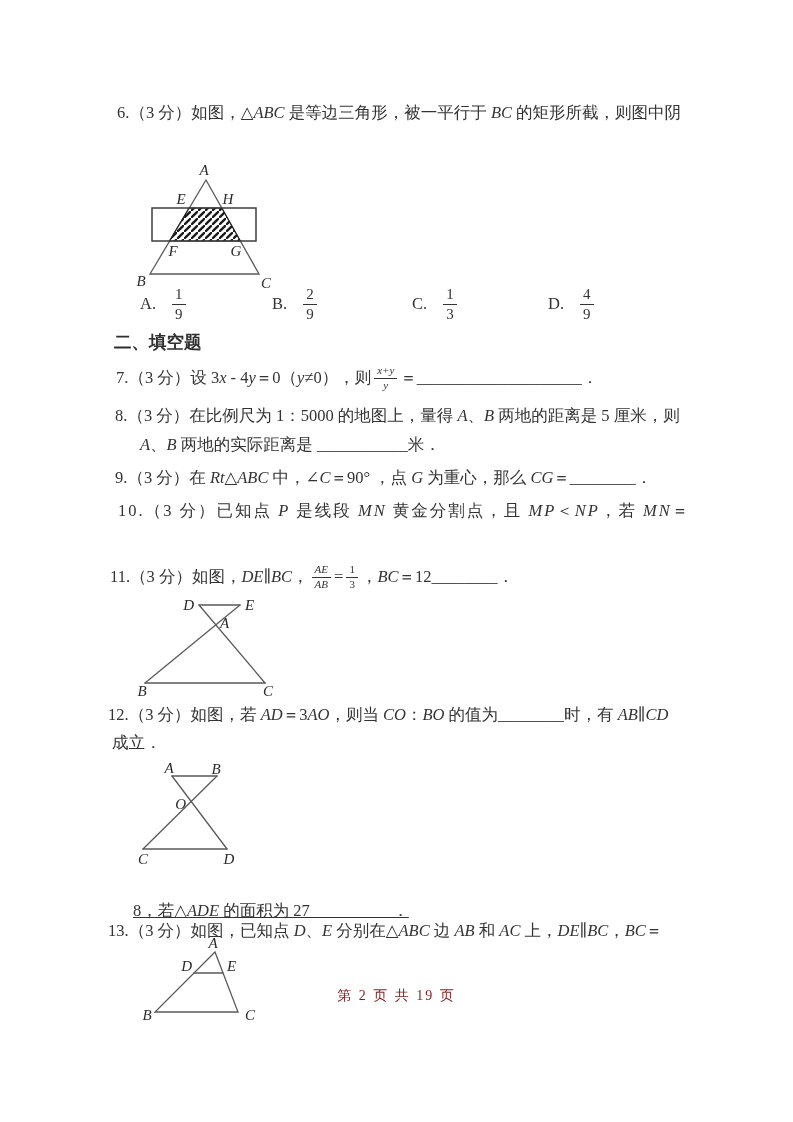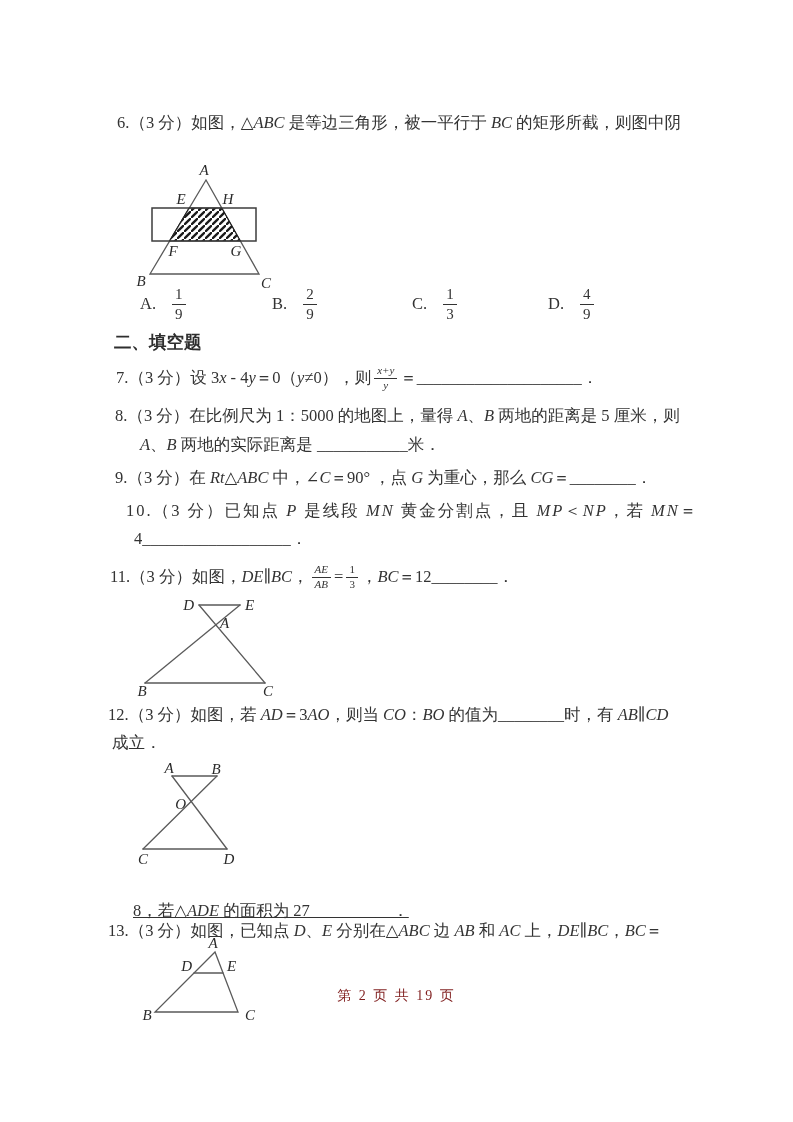--- a/index.html
+++ b/index.html
@@ -20,21 +20,21 @@
   svg text{font-style:italic;font-size:15px;fill:#2a2a2a;font-family:"Liberation Serif","DejaVu Serif",serif;}
   svg line,svg polygon,svg rect{stroke-linecap:round;}
   .footer{position:absolute;left:0;right:0;top:987px;text-align:center;font-size:14px;color:#7f1d1d;letter-spacing:2px;}
   i{font-style:italic;}
 </style>
 </head>
 <body>
 
 <div class="page">
 
-  <div class="tl" style="left:117px;top:102px;margin-top:10px;">6.（3 分）如图，△<i>ABC</i> 是等边三角形，被一平行于 <i>BC</i> 的矩形所截，则图中阴</div>
+  <div class="tl" style="left:117px;top:102px;">6.（3 分）如图，△<i>ABC</i> 是等边三角形，被一平行于 <i>BC</i> 的矩形所截，则图中阴</div>
 
   <div class="fig" style="left:135px;top:162px;">
     <svg width="200" height="130" viewBox="0 0 200 130">
       <defs>
         <pattern id="hatch" patternUnits="userSpaceOnUse" width="7" height="7">
           <path d="M-1,8 L8,-1" stroke="#1a1a1a" stroke-width="2.3" fill="none"></path>
         </pattern>
       </defs>
       <polygon points="71,18 15,112 124,112" fill="none" stroke="#5a5a5a" stroke-width="1.3"></polygon>
       <polygon points="54.3,46 86.8,46 105.4,79 34.7,79" fill="url(#hatch)" stroke="#1a1a1a" stroke-width="1"></polygon>
@@ -87,22 +87,21 @@
       <span class="fd">y</span>
     </span>
     <span>＝____________________．</span>
   </div>
 
   <div class="tl" style="left:115px;top:405px;">8.（3 分）在比例尺为 1：5000 的地图上，量得 <i>A</i>、<i>B</i> 两地的距离是 5 厘米，则</div>
   <div class="tl" style="left:140px;top:434px;"><i>A</i>、<i>B</i> 两地的实际距离是 ___________米．</div>
 
   <div class="tl" style="left:115px;top:467px;">9.（3 分）在 <i>Rt</i>△<i>ABC</i> 中，∠<i>C</i>＝90° ，点 <i>G</i> 为重心，那么 <i>CG</i>＝________．</div>
 
-  <div class="tl" style="left:126px;top:500px;letter-spacing:2px;">10.（3 分）已知点 <i>P</i> 是线段 <i>MN</i> 黄金分割点，且 <i>MP</i>＜<i>NP</i>，若 <i>MN</i>＝</div>
-  <div class="tl" style="left:134px;top:528px;">4__________________．</div>
+  <div class="tl" style="left:118px;top:500px;letter-spacing:2px;">10.（3 分）已知点 <i>P</i> 是线段 <i>MN</i> 黄金分割点，且 <i>MP</i>＜<i>NP</i>，若 <i>MN</i>＝</div>
 
   <div class="row" style="left:110px;top:553px;height:48px;">
     <span>11.（3 分）如图，<i>DE</i>∥<i>BC</i>，</span>
     <span class="frac it">
       <span class="fn">AE</span>
       <span class="fd">AB</span>
     </span>
     <span>=</span>
     <span class="frac">
       <span class="fn">1</span>

